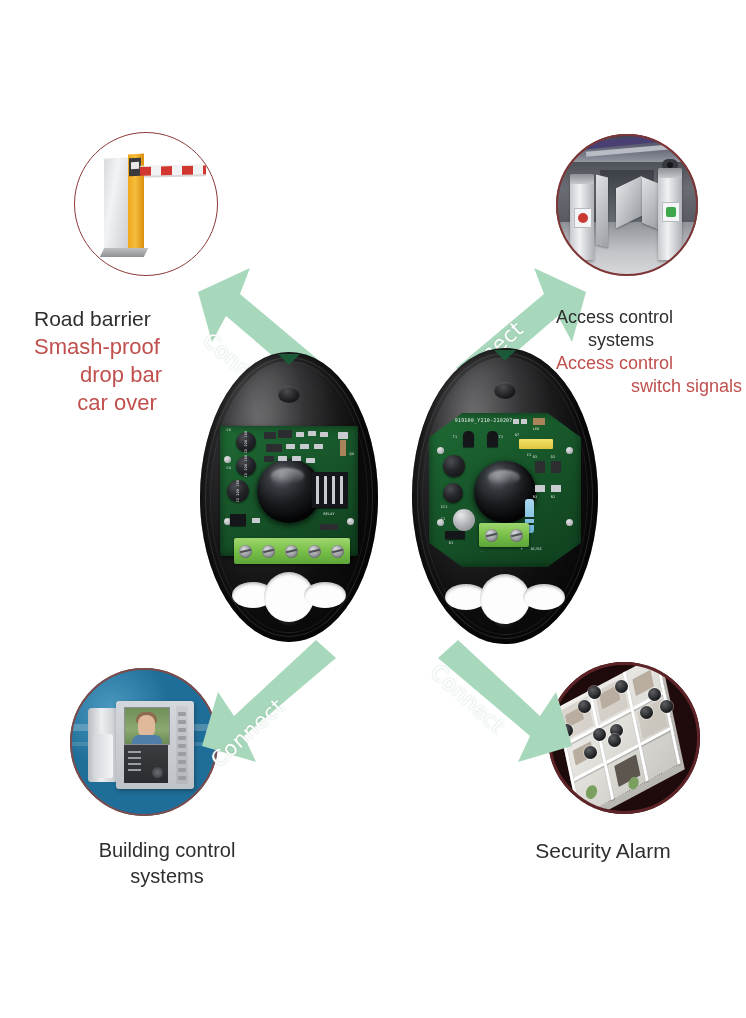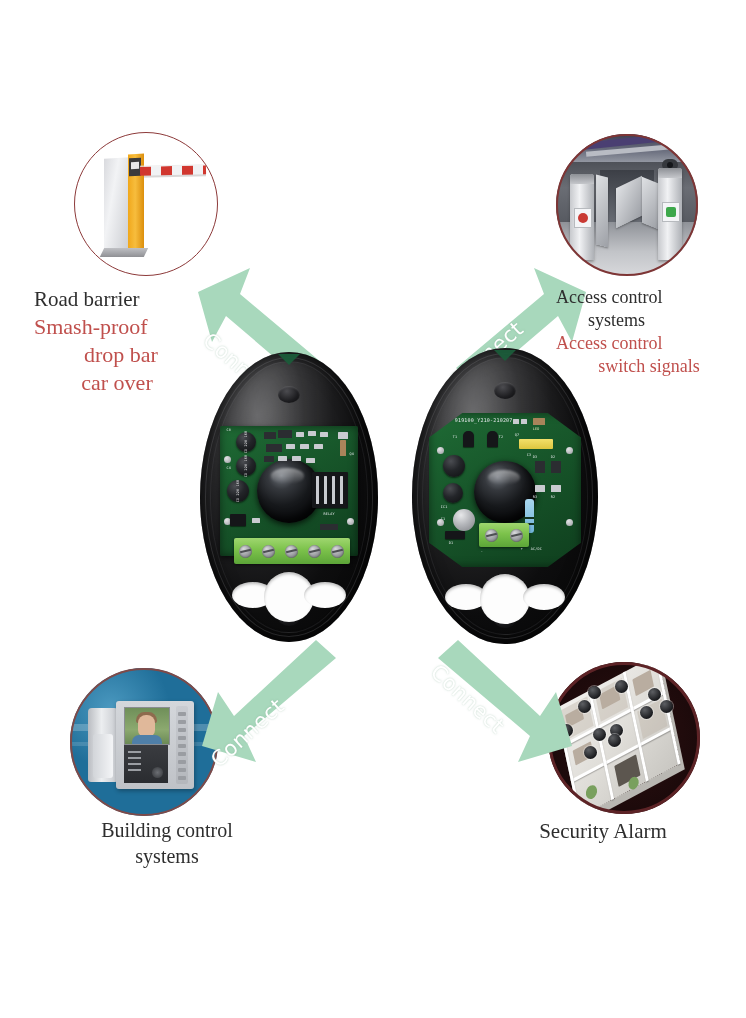--- a/index.html
+++ b/index.html
@@ -412,22 +412,23 @@
     font-weight:400;
     letter-spacing:.5px;
     white-space:nowrap;
     font-family:"DejaVu Sans", "Liberation Sans", sans-serif;
     text-shadow: 0 0 2px rgba(120,170,140,.5);
   }
 
   
   .caption {
     position:absolute;
-    font-family:Liberation Serif, serif;
+    font-family:Liberation Sans, sans-serif;
     line-height: 1.28;
+    margin-top: 20px;
   }
   .cap-dark { color:#2e2e2e; }
   .cap-red  { color:#c0504d; }
   .caption .line { display:block; }
 
   #cap-barrier { left:34px; top:286px; width:200px; font-size:21px; }
   #cap-barrier .cap-red { font-size:22px; }
   #cap-access  { left:556px; top:286px; width:186px; font-size:18px; text-align:center;}
   #cap-access .cap-red { font-size:18px; }
   #cap-intercom{ left:26px; top:818px; width:282px; font-size:20px; text-align:center; }
@@ -722,21 +723,21 @@
     <span class="line cap-dark">Road barrier</span>
     <span class="line cap-red">Smash-proof</span>
     <span class="line cap-red center-text" style="padding-right:26px">drop bar</span>
     <span class="line cap-red center-text" style="padding-right:34px">car over</span>
   </div>
 
   <div class="caption" id="cap-access">
     <span class="line cap-dark" style="text-align:left">Access control</span>
     <span class="line cap-dark" style="text-align:left; padding-left:32px">systems</span>
     <span class="line cap-red" style="text-align:left">Access control</span>
-    <span class="line cap-red" style="text-align:center">switch signals</span>
+    <span class="line cap-red" style="text-align:right">switch signals</span>
   </div>
 
   <div class="caption cap-dark" id="cap-intercom">
     <span class="line">Building control</span>
     <span class="line">systems</span>
   </div>
 
   <div class="caption cap-dark" id="cap-security">
     <span class="line">Security Alarm</span>
   </div>

